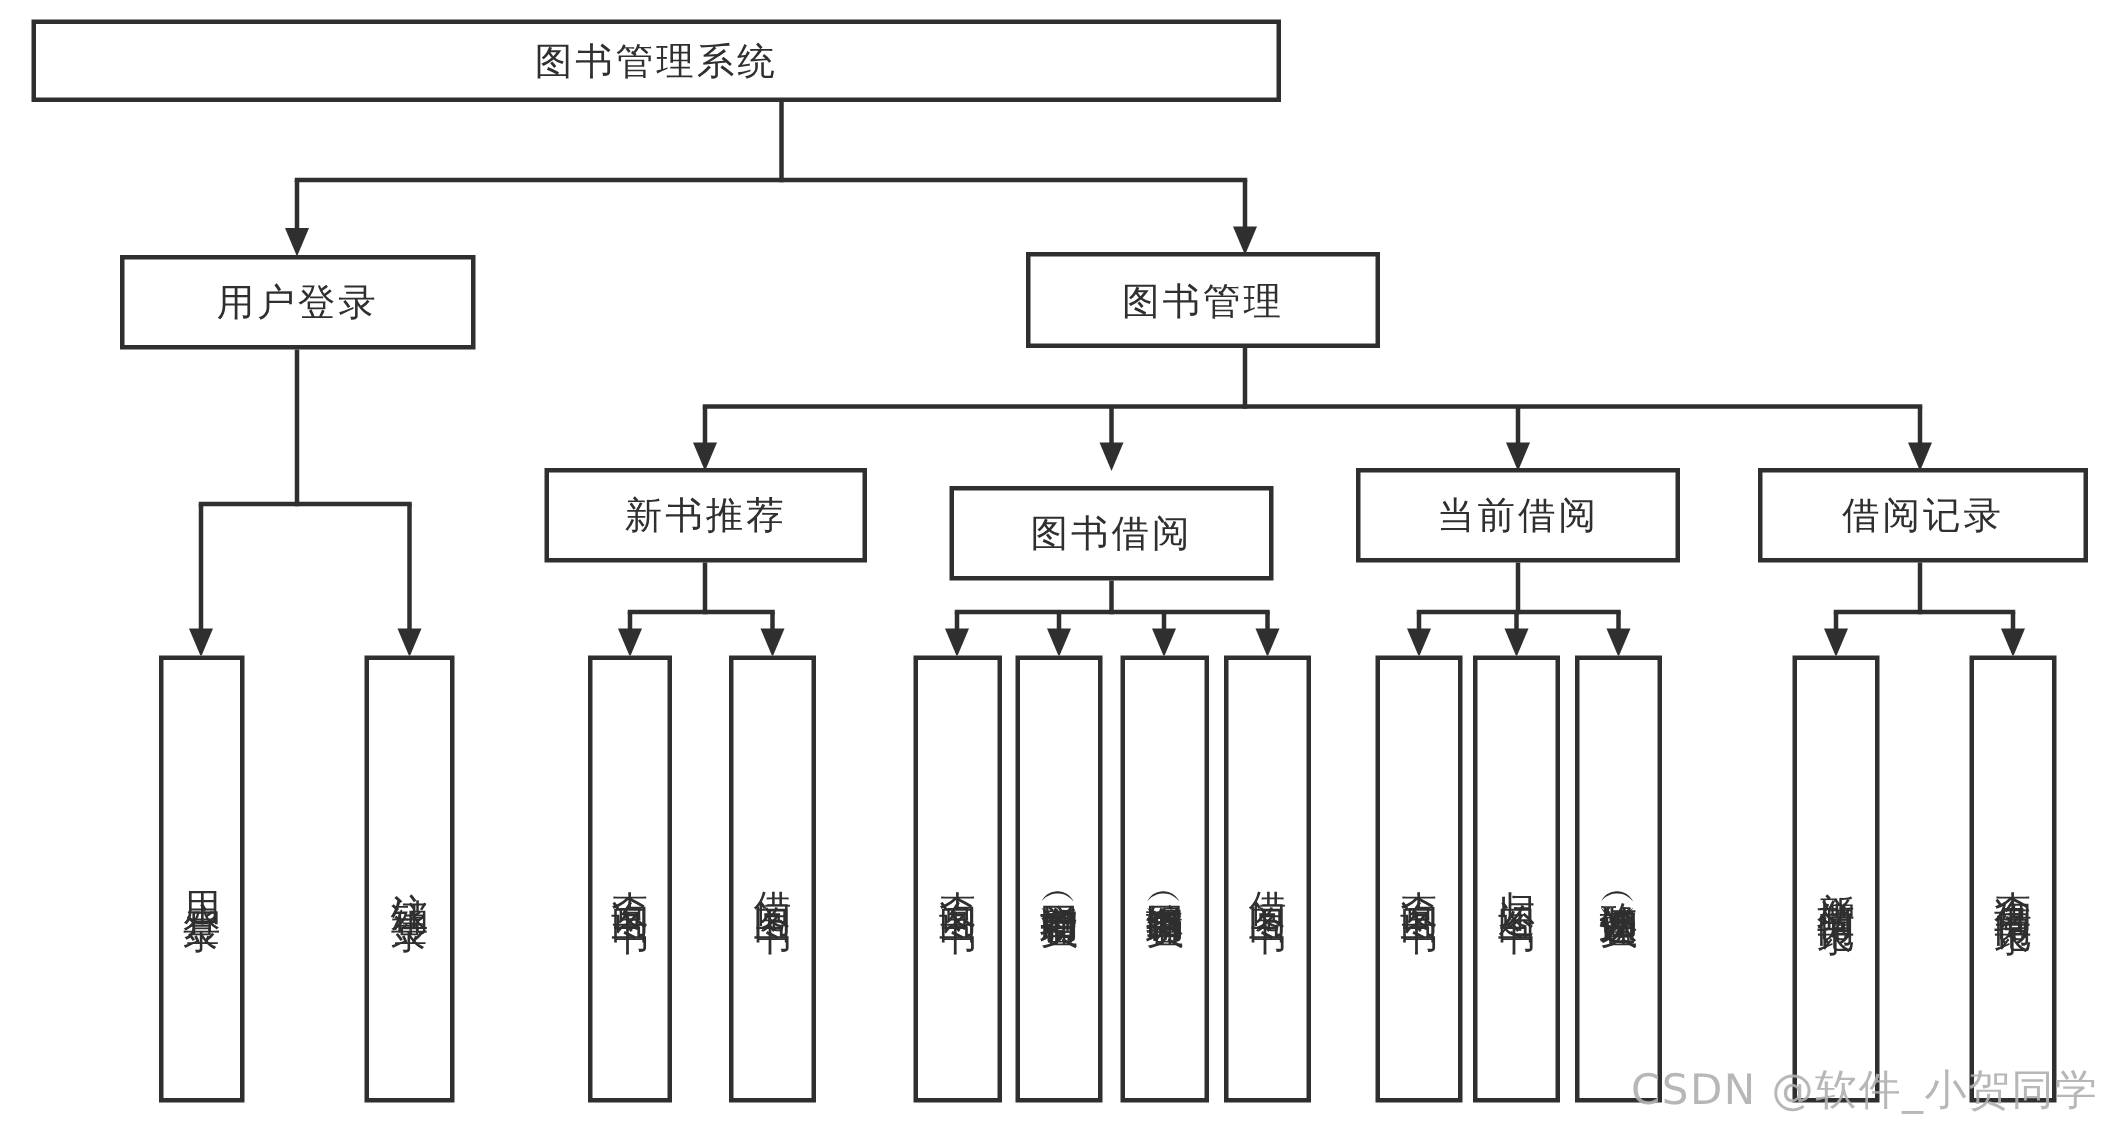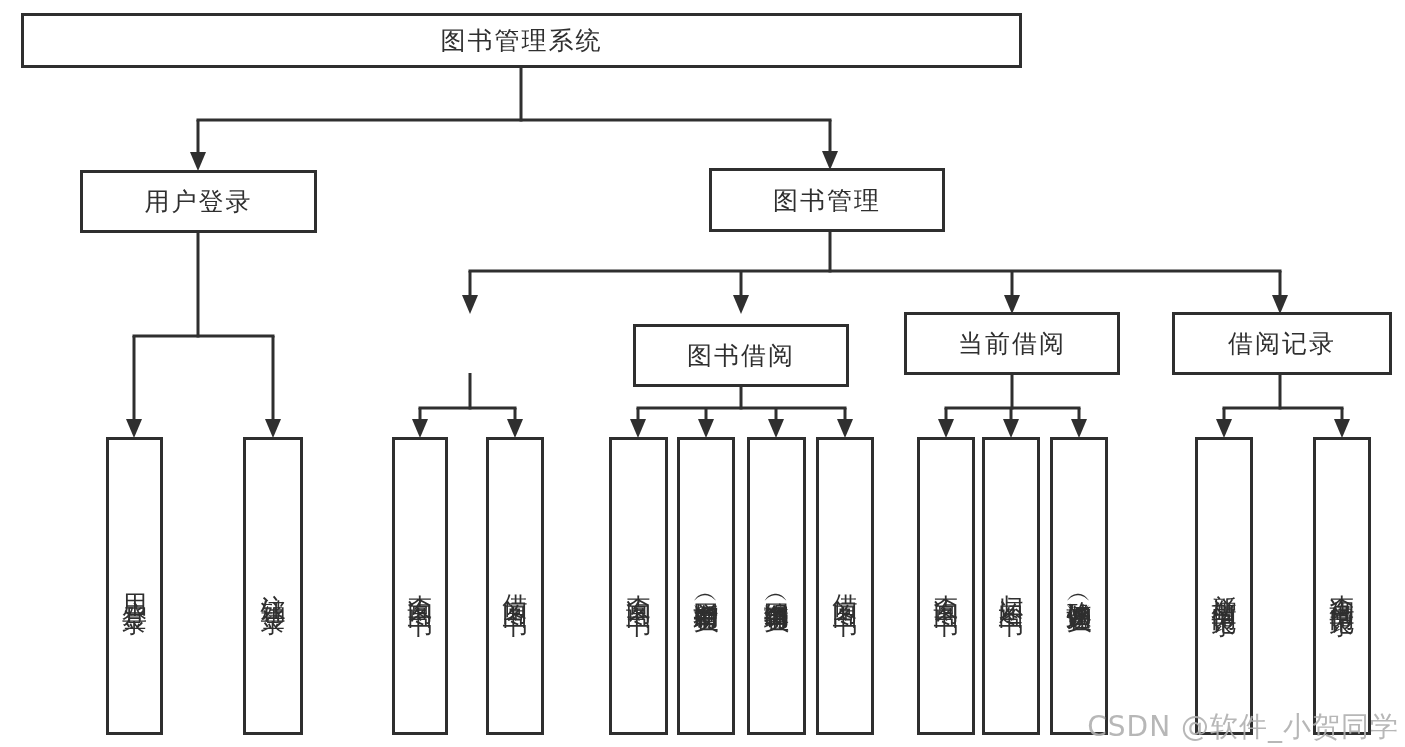--- a/index.html
+++ b/index.html
@@ -124,25 +124,26 @@
     <g>
       <line x1="1280" y1="373" x2="1280" y2="409.5"></line>
       <line x1="1222.5" y1="408" x2="1343.5" y2="408"></line>
       <line x1="1224" y1="408" x2="1224" y2="421"></line>
       <line x1="1342" y1="408" x2="1342" y2="421"></line>
       <polygon points="1216,419 1232,419 1224,438"></polygon>
       <polygon points="1334,419 1350,419 1342,438"></polygon>
     </g>
   </svg>
 
-  <div class="box hbox" style="left:21px; top:13px; width:1001px; height:55px">图书管理系统</div>
+  <div class="box hbox" style="left:21px; top:13px; width:833px; height:55px">图书管理系统</div>
 
   <div class="box hbox" style="left:80px; top:170px; width:237px; height:63px">用户登录</div>
-  <div class="box hbox" style="left:709px; top:168px; width:236px; height:64px">图书管理</div>
+  <div class="box hbox" style="left:684px; top:168px; width:236px; height:64px">图书管理</div>
 
+  <div class="box hbox" style="left:363px; top:312px; width:215px; height:63px">新书推荐</div>
   <div class="box hbox" style="left:633px; top:324px; width:216px; height:63px">图书借阅</div>
   <div class="box hbox" style="left:904px; top:312px; width:216px; height:63px">当前借阅</div>
   <div class="box hbox" style="left:1172px; top:312px; width:220px; height:63px">借阅记录</div>
 
   <div class="box vbox sp6" style="left:106px; top:437px; width:57px; height:298px">用户登录</div>
   <div class="box vbox sp6" style="left:243px; top:437px; width:60px; height:298px">注销登录</div>
 
   <div class="box vbox sp6" style="left:392px; top:437px; width:56px; height:298px">查询图书</div>
   <div class="box vbox sp6" style="left:486px; top:437px; width:58px; height:298px">借阅图书</div>
 

